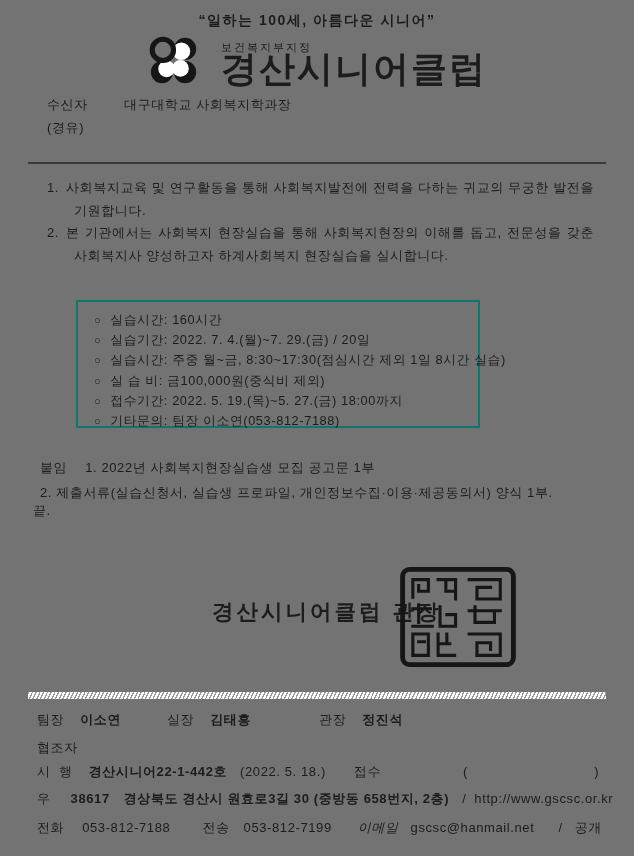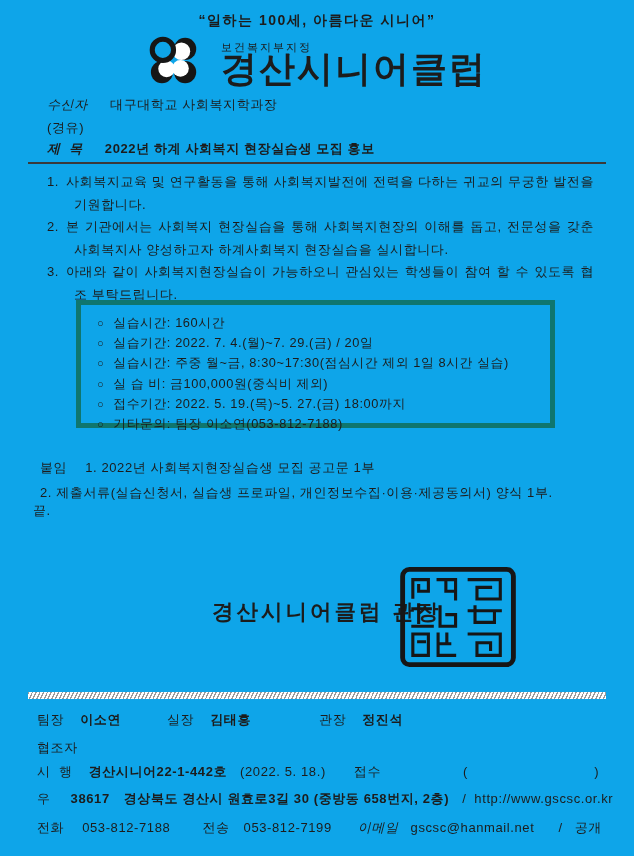--- a/index.html
+++ b/index.html
@@ -1,42 +1,42 @@
 <!DOCTYPE html>
 <html><head>
 <meta charset="utf-8">
 <style>
   html, body { margin:0; padding:0; background:#ffffff; }
   .page {
-    position:relative; width:634px; height:856px; background:#0ea5e9;
+    position:relative; width:634px; height:856px; background:#737373;
     color:#1c1c1c; font-family:"Liberation Sans","DejaVu Sans",sans-serif;
     font-size:13px; letter-spacing:0.6px; overflow:hidden;
   }
   .abs { position:absolute; }
   .center { width:100%; text-align:center; }
   .pre { white-space:pre; }
 
   .slogan { top:12px; font-size:14px; font-weight:bold; letter-spacing:1.5px; }
   .logo-row { top:36px; display:flex; justify-content:center; align-items:center; width:100%; gap:20px; }
   .logo-text { text-align:left; }
   .logo-small { font-size:11px; letter-spacing:2px; line-height:13px; }
   .logo-large { font-size:36px; font-weight:bold; letter-spacing:2px; line-height:30px; }
 
   .field-row { left:47px; }
   .row-recipient { top:96px; }
   .row-via { top:119px; }
   .row-subject { top:140px; font-weight:bold; }
-  .label-gap { margin-right:18px;font-style:italic; }
+  .label-gap { margin-right:32px; }
   .subject-sep { top:162px; left:28px; width:578px; border-top:2.5px solid #3a3a3a; }
 
-  .paragraphs { top:171px; left:47px; width:547px; }
+  .paragraphs { top:177px; left:47px; width:547px; }
   .para { padding-left:27px; text-indent:-27px; line-height:22.5px; margin:0; text-align:justify; }
   .para-no { display:inline-block; width:19px; text-indent:0; }
 
-  .info-box { top:300px; left:76px; width:479px; height:128px; border:5px solid #0f766e; box-sizing:border-box; padding:8px 6px 0 16px; }
+  .info-box { top:300px; left:76px; width:404px; height:128px; border:2px solid #0f766e; box-sizing:border-box; padding:8px 6px 0 16px; }
   .info-item { line-height:20.2px; font-size:12.8px; white-space:nowrap; }
   .bullet { margin-right:9px; font-size:11px; }
 
   .attachments { top:455px; left:40px; }
   .att-line1 { line-height:25px; }
   .att-label { margin-right:18px; }
   .att-line2 { line-height:25px; }
   .end-mark { top:502px; left:33px; }
 
   .sig-title { top:597px; left:212px; font-size:21.5px; font-weight:bold; letter-spacing:3px; }
@@ -97,35 +97,28 @@
       <div class="logo-small">보건복지부지정</div>
       <div class="logo-large">경산시니어클럽</div>
     </span>
   </div>
 
   <div class="abs field-row row-recipient">
     <span class="label-gap">수신자</span>
     <span>대구대학교 사회복지학과장</span>
   </div>
   <div class="abs field-row row-via">(경유)</div>
-  <div class="abs field-row row-subject">
-    <span class="label-gap pre">제  목</span>
-    <span>2022년 하계 사회복지 현장실습생 모집 홍보</span>
-  </div>
   <div class="abs subject-sep"></div>
 
   <div class="abs paragraphs">
     <p class="para">
       <span class="para-no">1.</span><span>사회복지교육 및 연구활동을 통해 사회복지발전에 전력을 다하는 귀교의 무궁한 발전을 기원합니다.</span>
     </p>
     <p class="para">
       <span class="para-no">2.</span><span>본 기관에서는 사회복지 현장실습을 통해 사회복지현장의 이해를 돕고, 전문성을 갖춘 사회복지사 양성하고자 하계사회복지 현장실습을 실시합니다.</span>
-    </p>
-    <p class="para">
-      <span class="para-no">3.</span><span>아래와 같이 사회복지현장실습이 가능하오니 관심있는 학생들이 참여 할 수 있도록 협조 부탁드립니다.</span>
     </p>
   </div>
 
   <div class="abs info-box">
     <div class="info-item">
       <span class="bullet">○</span><span>실습시간: 160시간</span>
     </div>
     <div class="info-item">
       <span class="bullet">○</span><span>실습기간: 2022. 7. 4.(월)~7. 29.(금) / 20일</span>
     </div>

